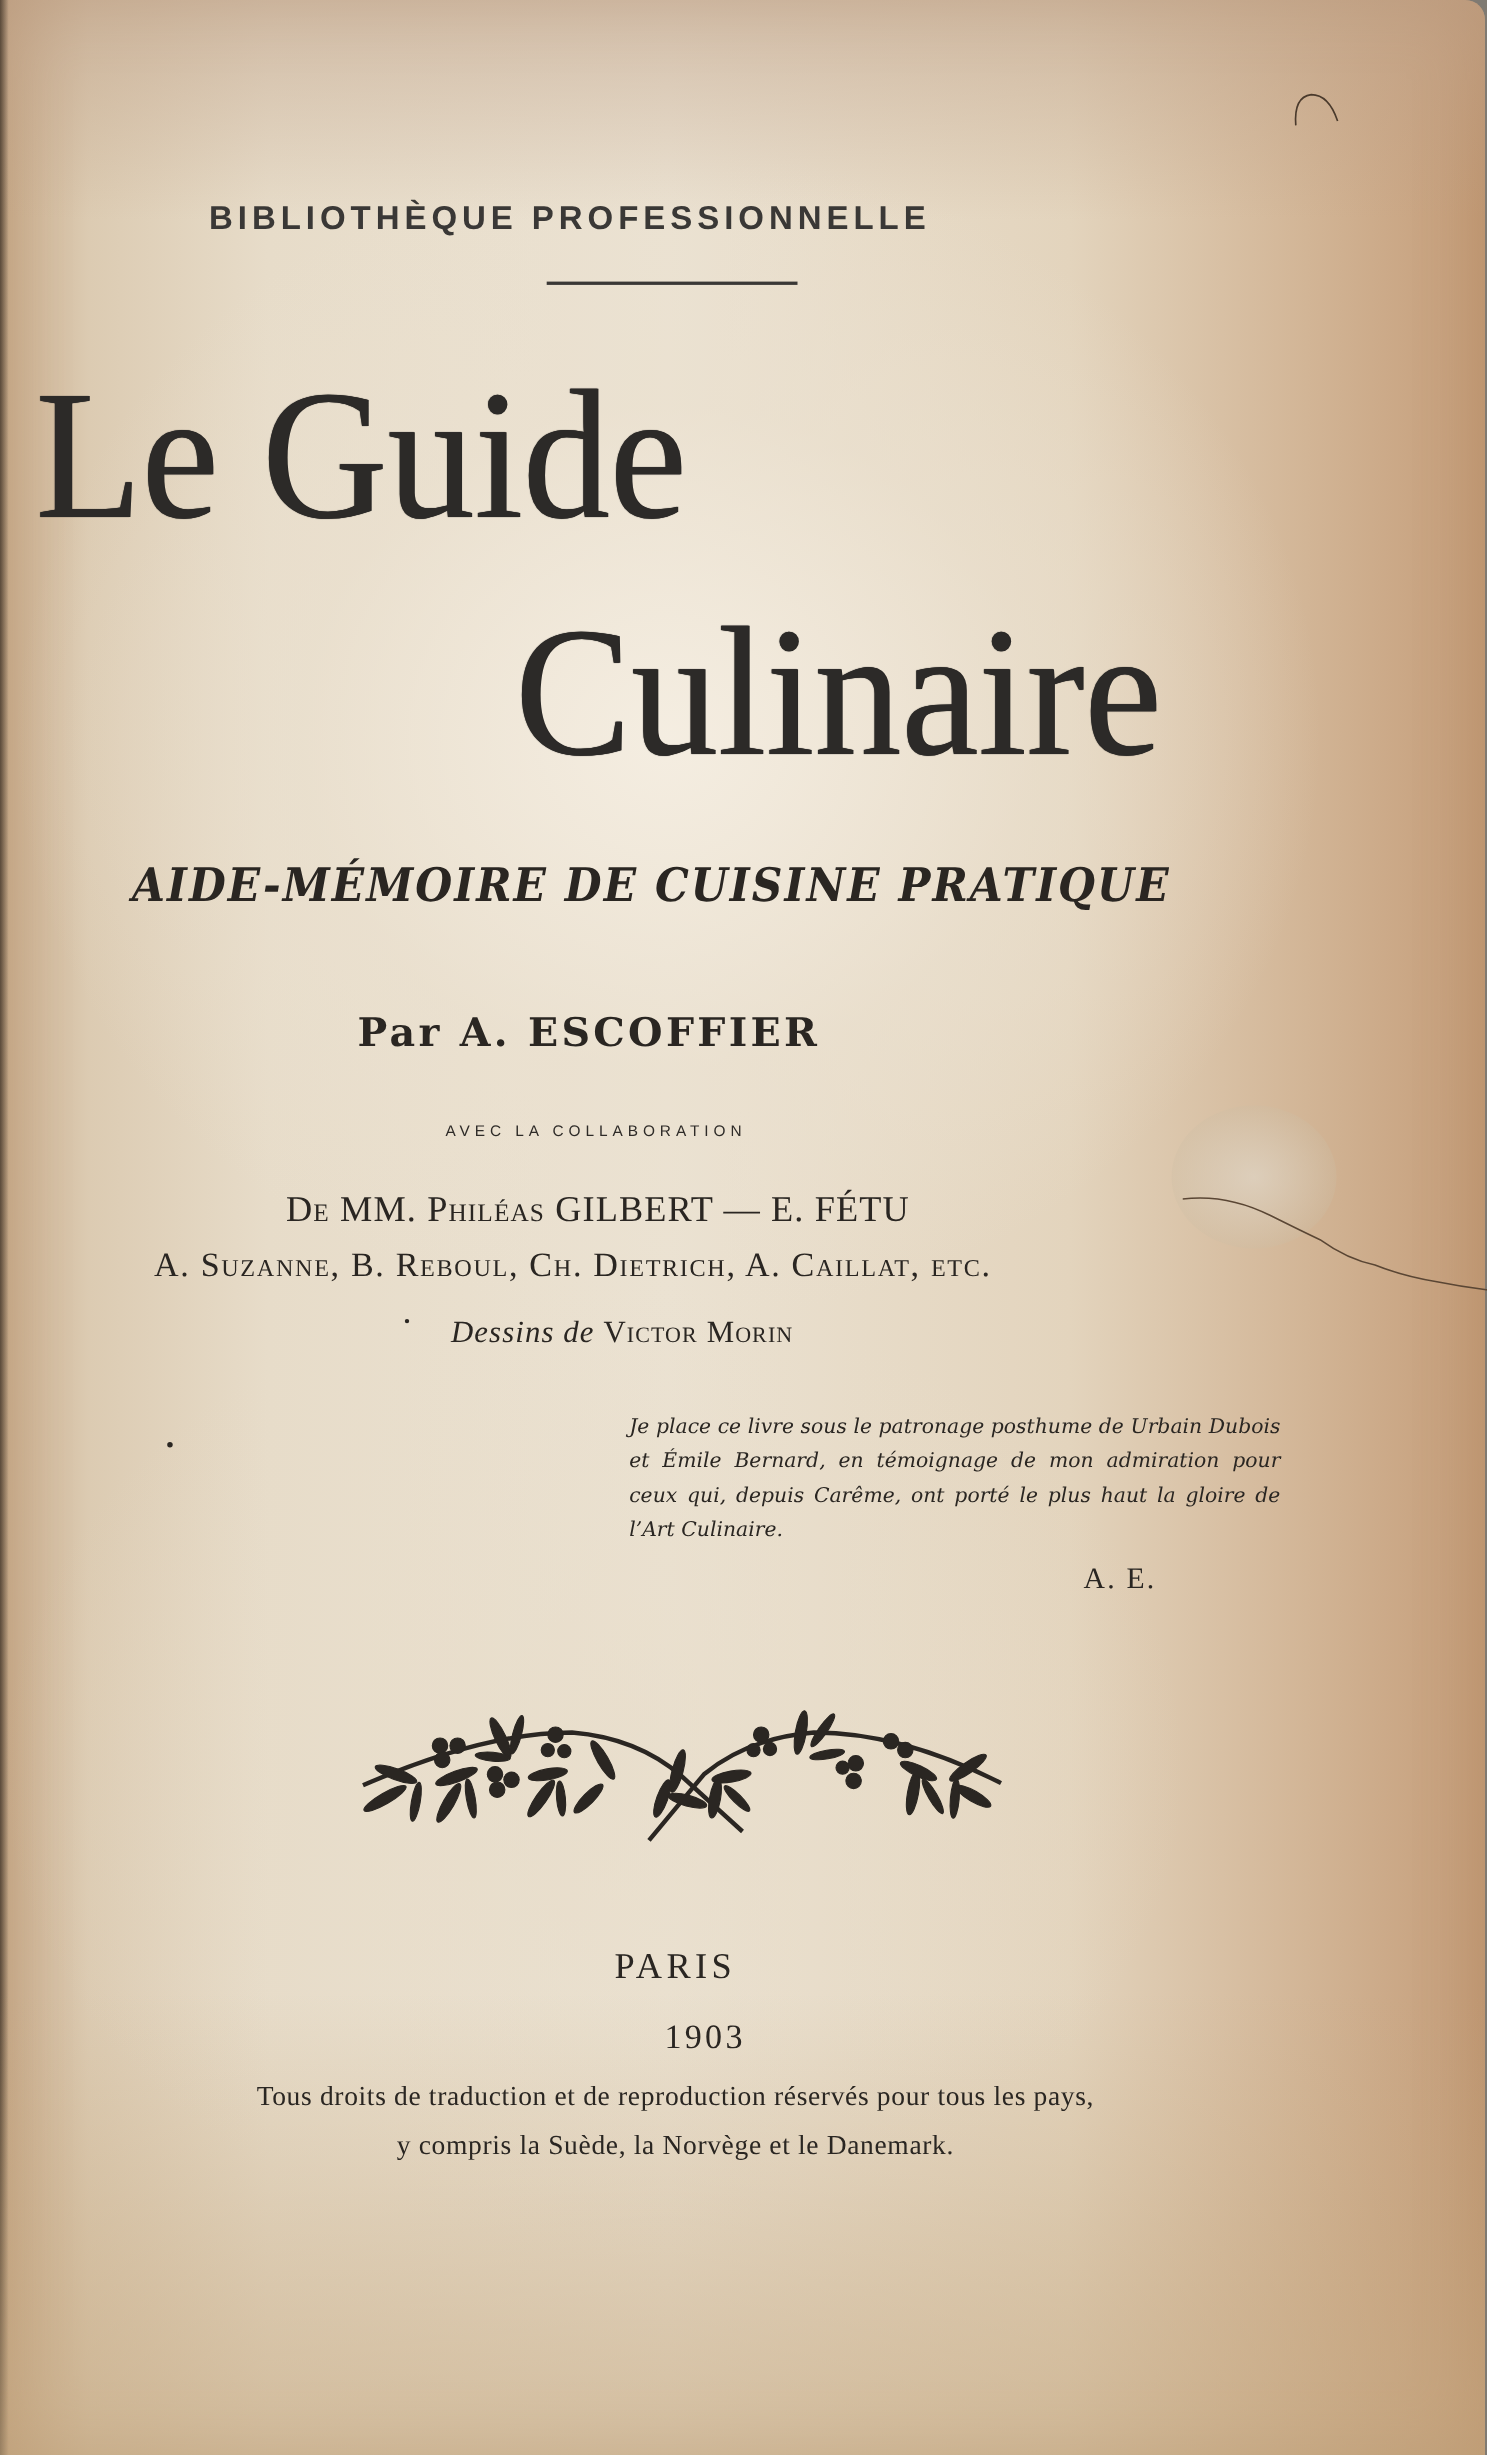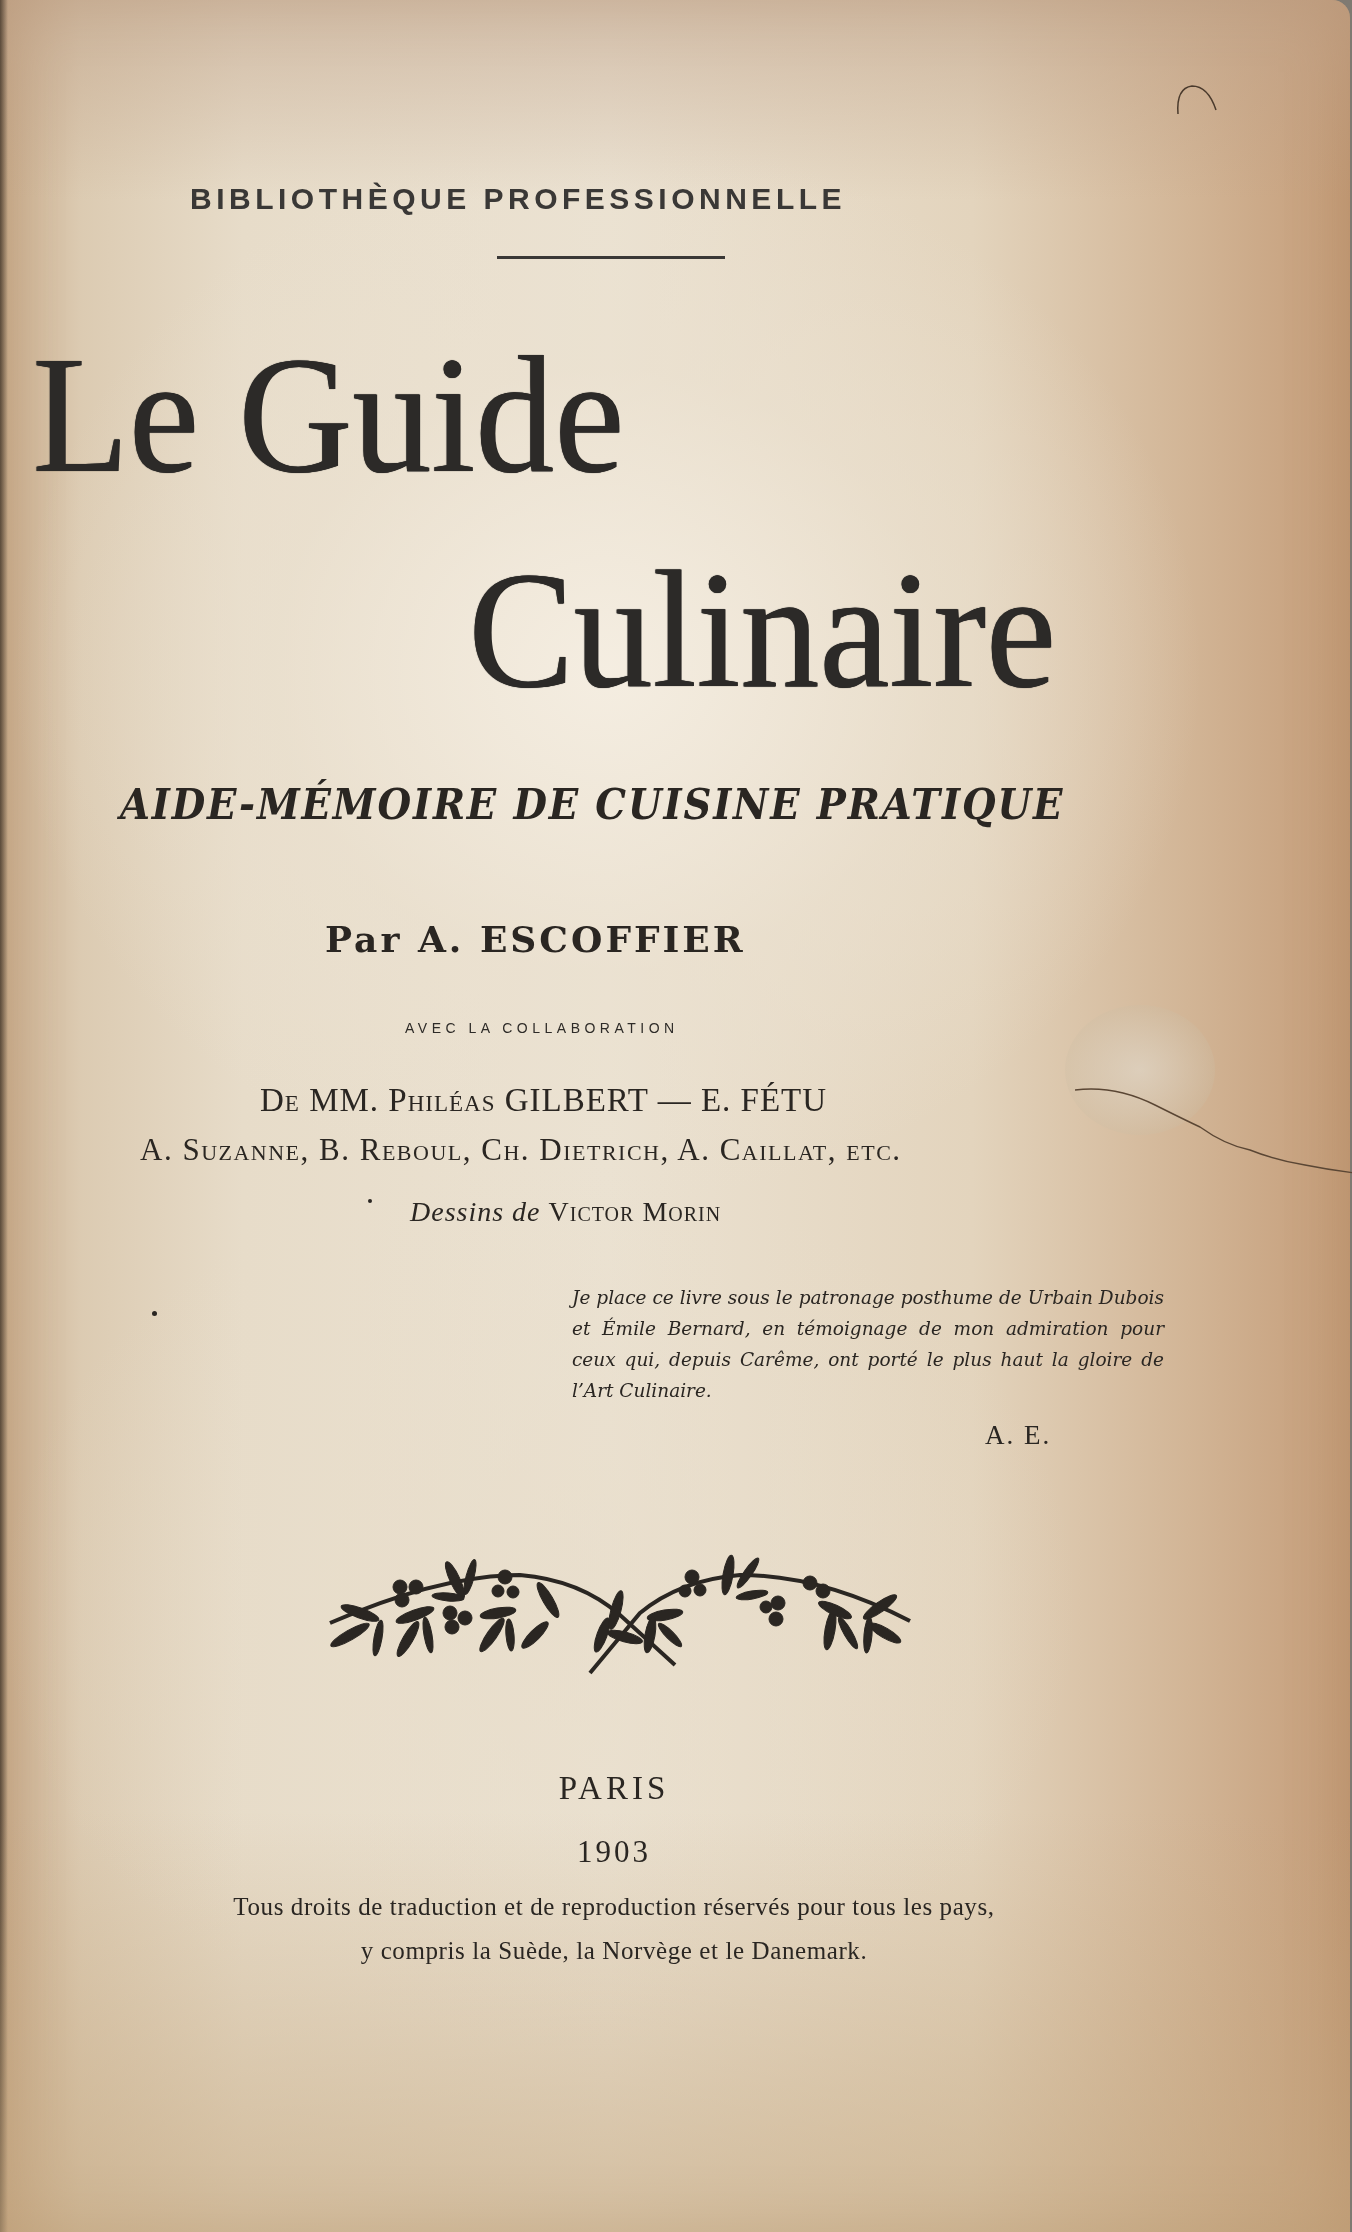--- a/index.html
+++ b/index.html
@@ -106,21 +106,21 @@
       top: 1420px; left: 985px; width: auto; text-align: left;
       font-family: "Liberation Serif", serif; font-size: 27px; color: #2a2622; letter-spacing: 2px;
     }
     .ornament { position: absolute; left: 320px; top: 1535px; width: 600px; height: 140px; z-index: 2; }
     .city {
       top: 1770px; left: 0; font-family: "Liberation Serif", serif; font-size: 33px;
       letter-spacing: 4px; color: #2a2622;
     }
     .year {
       top: 1834px; left: 0; font-family: "Liberation Serif", serif; font-size: 31px;
-      letter-spacing: 3px; color: #2a2622;
+      letter-spacing: 3px; color: #2a2622; padding-left: 27px;
     }
     .rights1 {
       top: 1893px; left: 0; font-family: "Liberation Serif", serif; font-size: 25px;
       color: #2a2622; letter-spacing: 0.6px;
     }
     .rights2 {
       top: 1937px; left: 0; font-family: "Liberation Serif", serif; font-size: 25px;
       color: #2a2622; letter-spacing: 0.6px;
     }
     .speck { position: absolute; width: 5px; height: 5px; border-radius: 50%; background: #2a2622; z-index: 2; }

